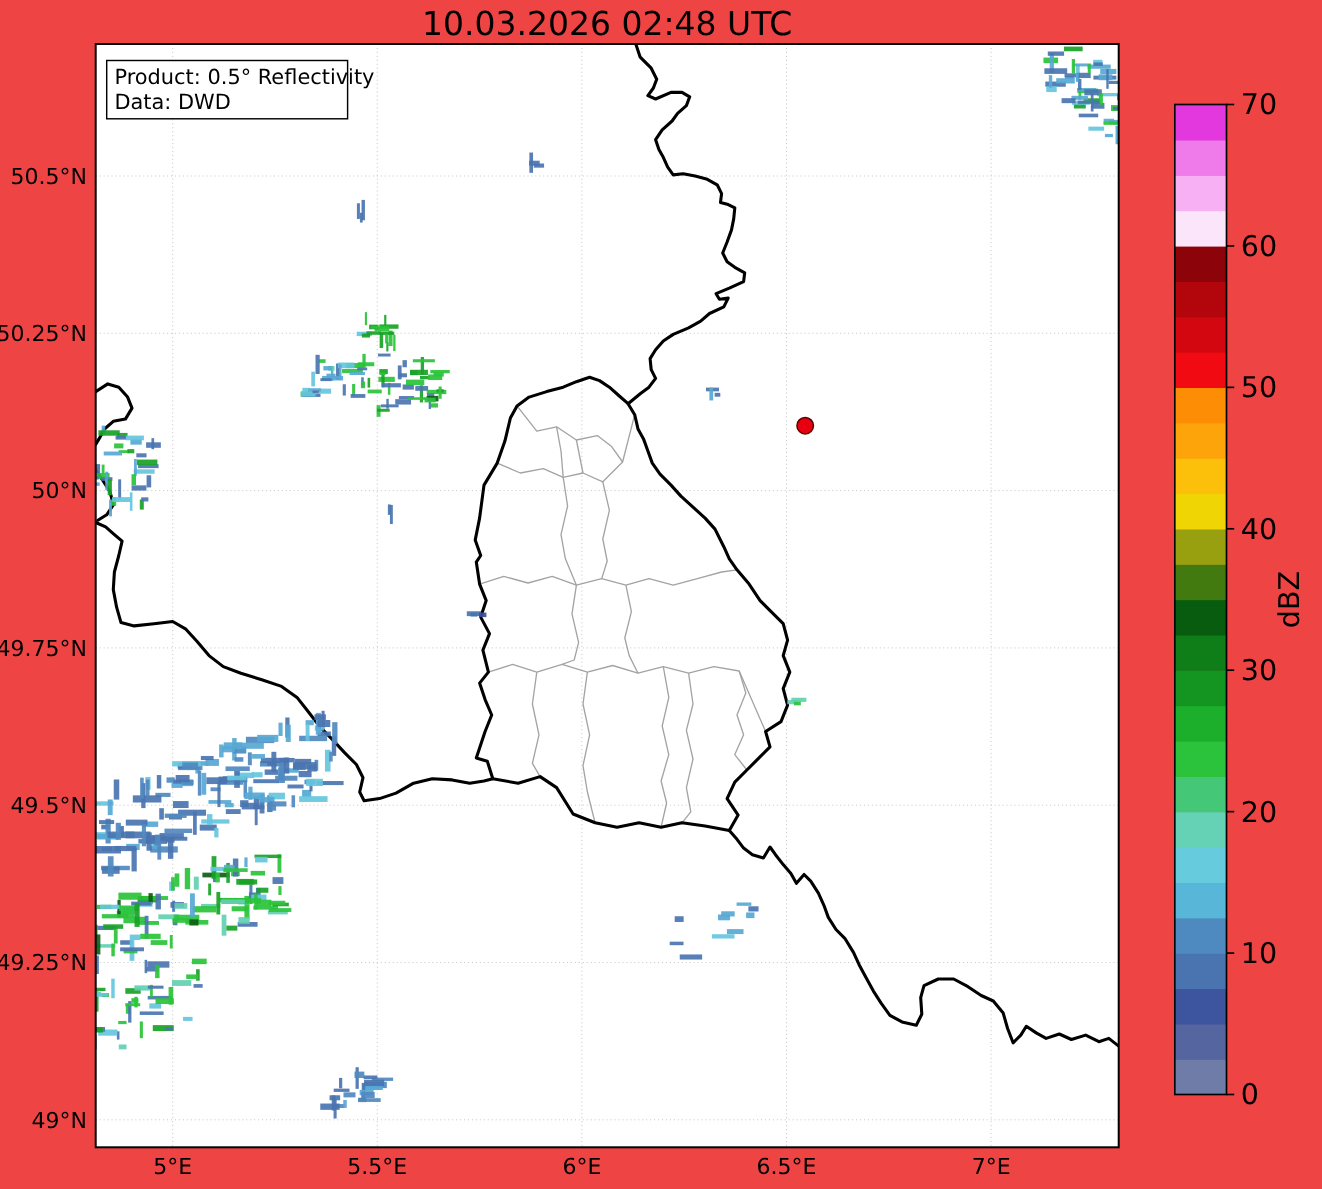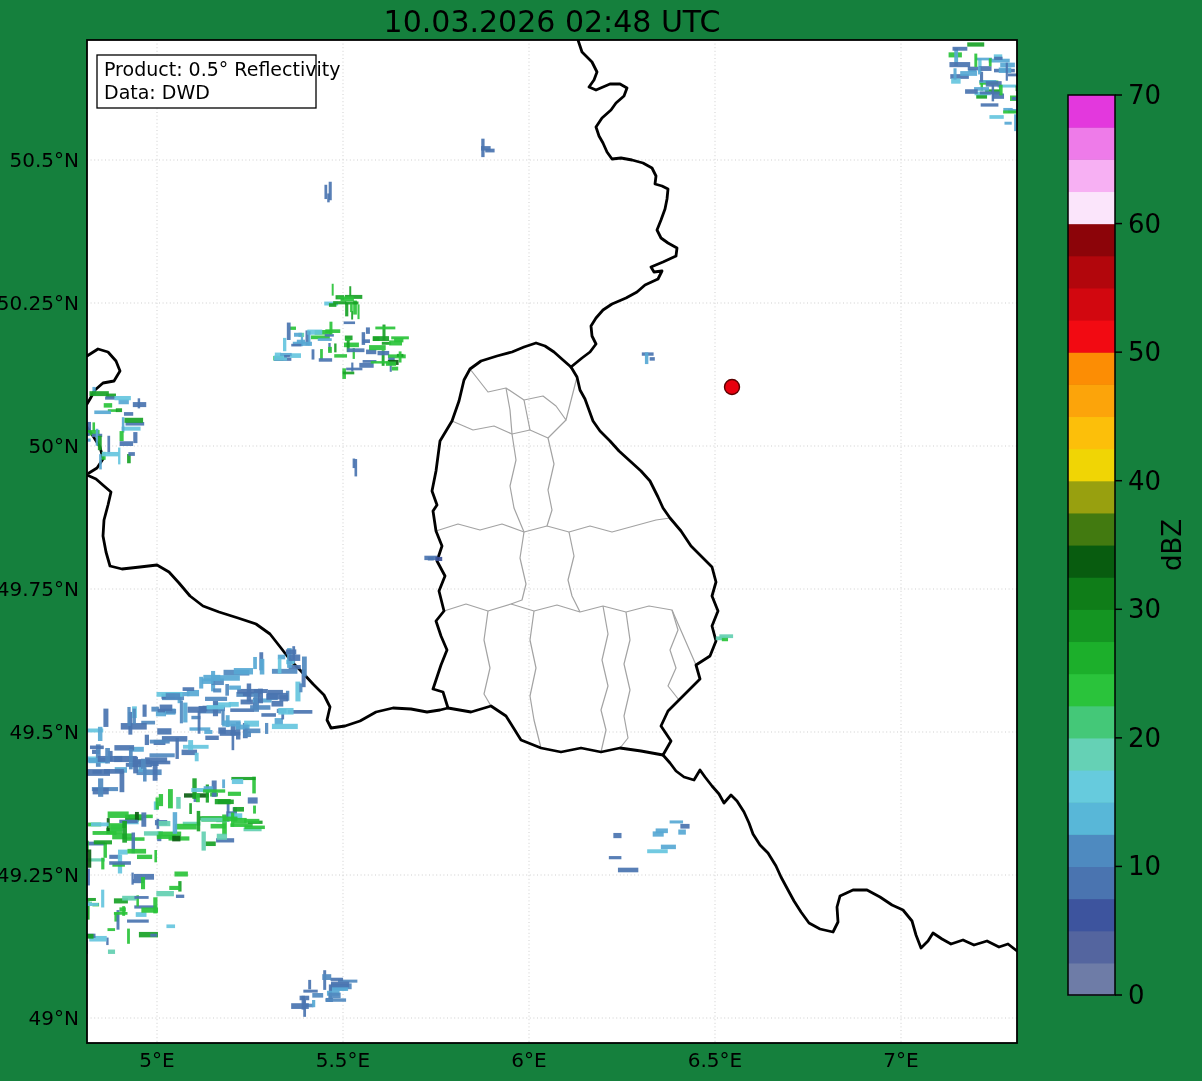--- a/index.html
+++ b/index.html
@@ -1,16 +1,16 @@
 <!DOCTYPE html>
 <html><head>
 <meta charset="utf-8">
 <style>
   html,body{margin:0;padding:0;background:#ffffff;}
-  #figure-wrap{position:relative;width:1202px;height:1081px;background:#15803d;overflow:hidden;}
+  #figure-wrap{position:relative;width:1202px;height:1081px;background:#ef4444;overflow:hidden;}
   svg{display:block;}
   text{font-family:"DejaVu Sans","Liberation Sans",sans-serif;fill:#000000;}
   .title-text{font-size:30px;}
   .tick-text{font-size:20px;}
   .cbar-tick-text{font-size:26px;}
   .cbar-label-text{font-size:26px;}
   .box-text{font-size:19px;}
 </style>
 </head>
 <body>

